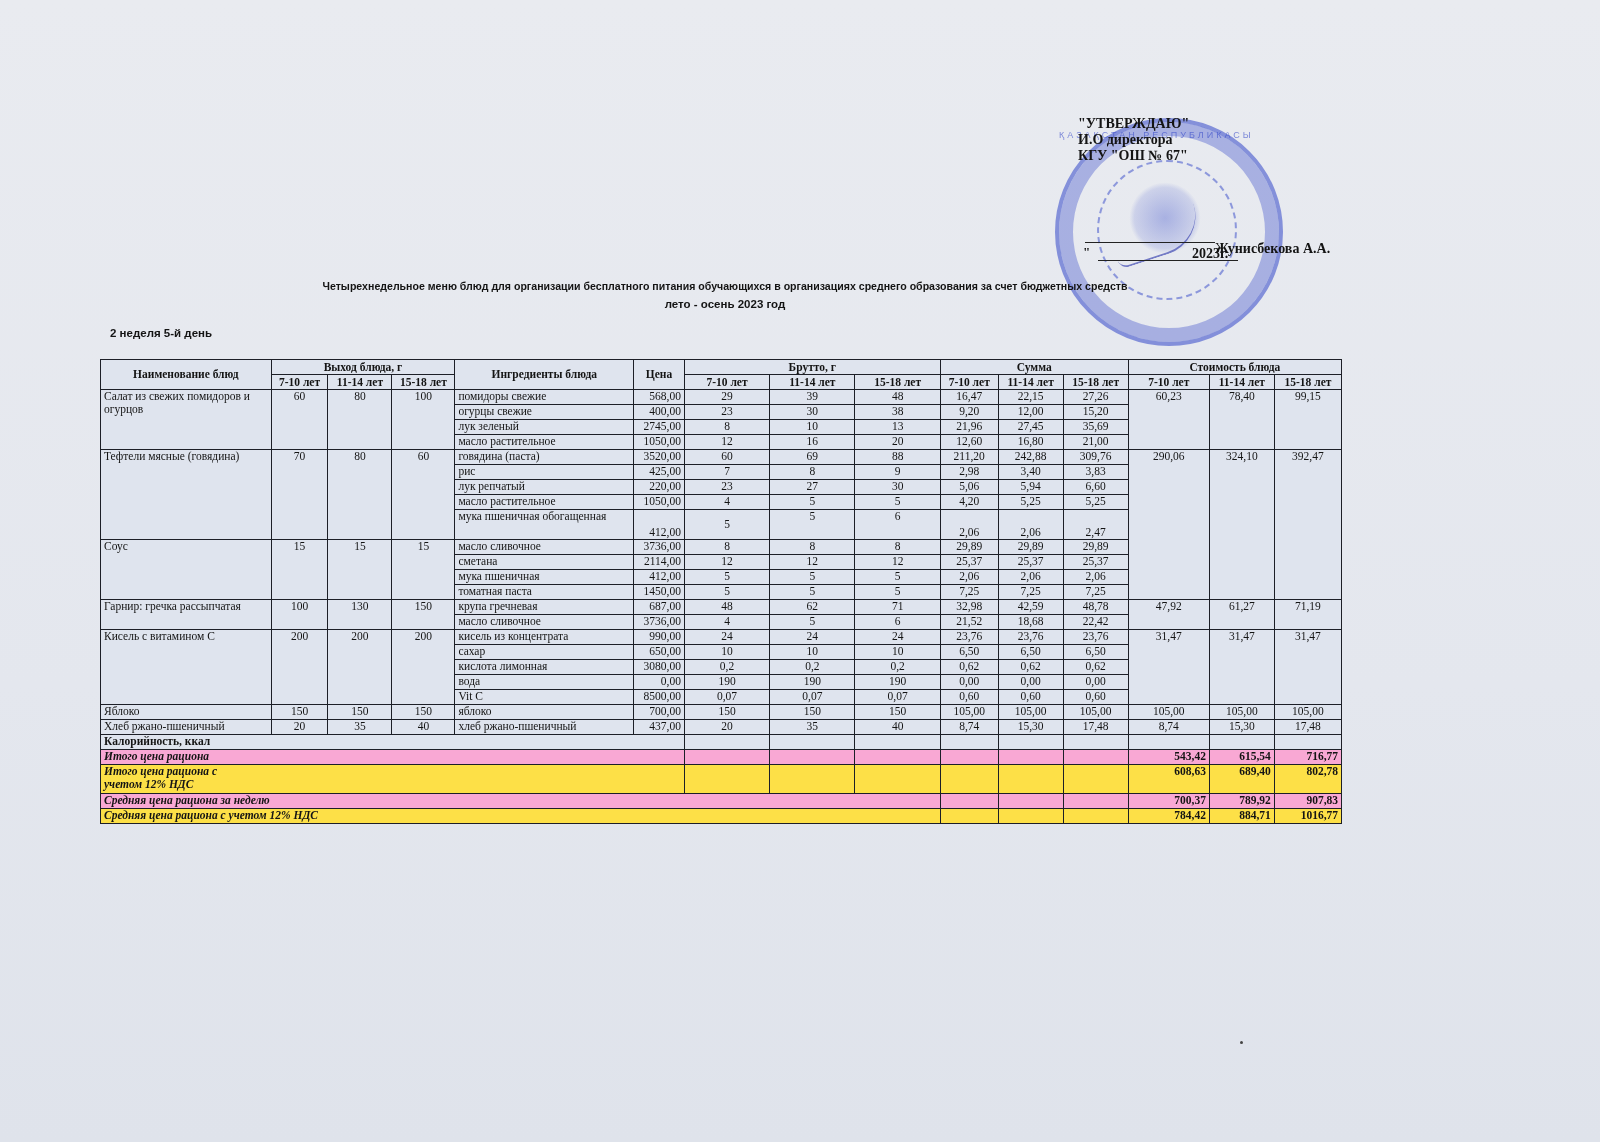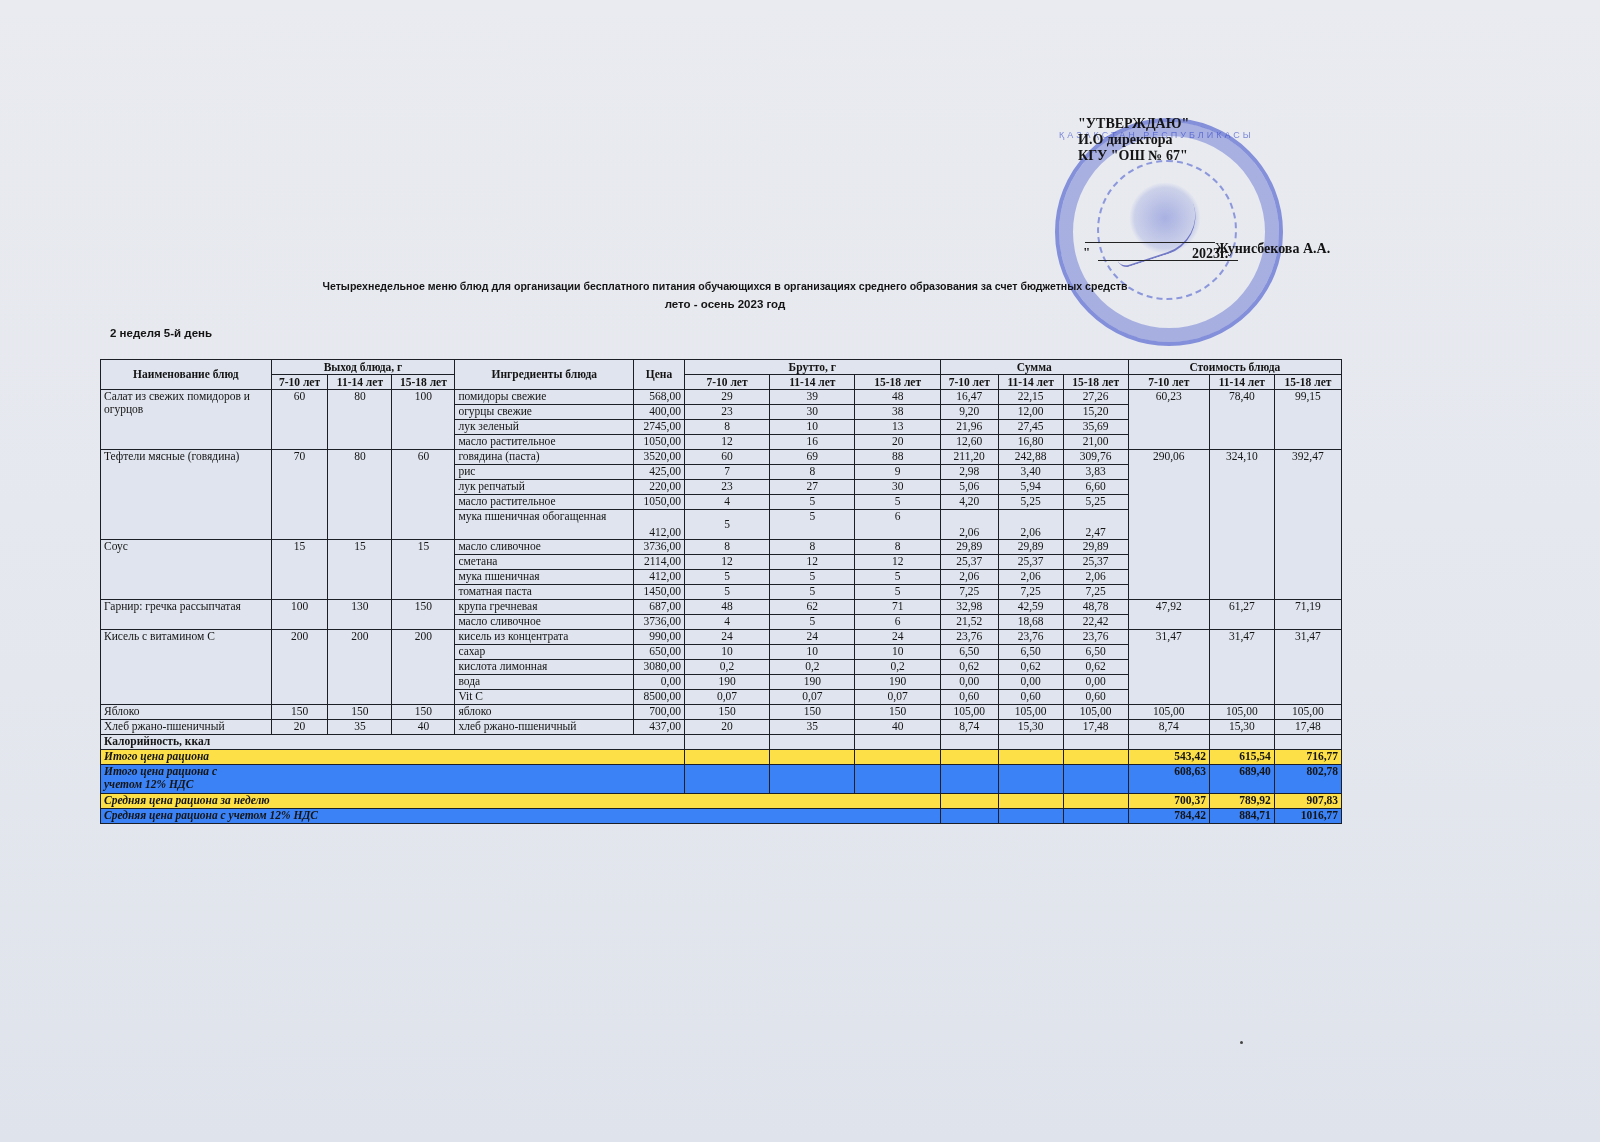--- a/index.html
+++ b/index.html
@@ -66,22 +66,22 @@
   }
   table.menu td, table.menu th {
     border:1.5px solid #1d1f27; padding:0 3px; overflow:hidden; white-space:nowrap;
     height:14px; vertical-align:top;
   }
   table.menu th { font-weight:bold; text-align:center; vertical-align:middle; }
   .c { text-align:center; }
   .r { text-align:right; }
   .wrap { white-space:normal !important; }
   .b { font-weight:bold;margin-left:8px; }
-  tr.shade td { background:#fde047; }
-  tr.shade2 td { background:#3b82f6; }
+  tr.shade td { background:#f9a8d4; }
+  tr.shade2 td { background:#fde047; }
   .it { font-style:italic; font-weight:bold; }
   .speck { position:absolute; left:1240px; top:1041px; width:3px; height:3px; background:#444; border-radius:50%; }
 </style>
 </head>
 <body>
 
 <div class="page">
 
   <div class="stamp">
     <div class="ring-text">ҚАЗАҚСТАН РЕСПУБЛИКАСЫ</div>

